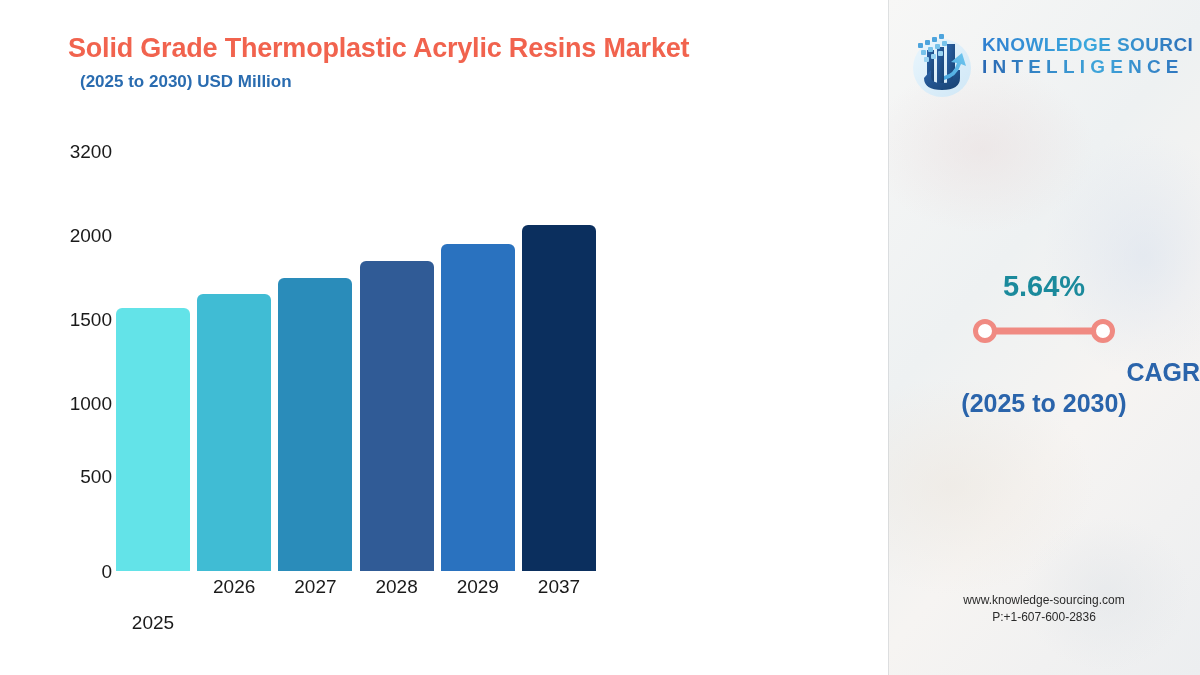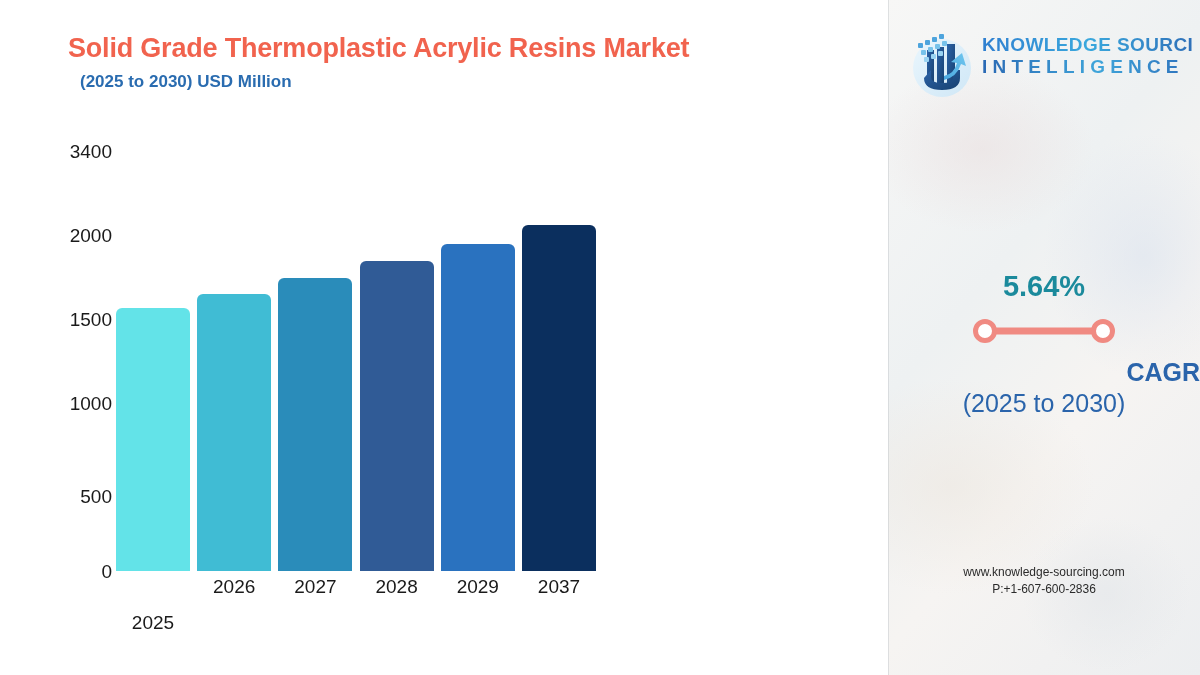--- a/index.html
+++ b/index.html
@@ -166,53 +166,53 @@
   #cagr-label {
     margin-top: 13px;
     font-size: 25px;
     font-weight: bold;
     color: #2a64ab;
     line-height: 1.25;
     text-align: right;
   }
   #cagr-period {
     font-size: 25px;
-    font-weight: normal;
+    font-weight: bold;
     color: #2a64ab;
     line-height: 1.25;
   }
 
   #contact {
     position: absolute;
-    left: 0; top: 564px;
+    left: 0; top: 592px;
     width: 312px;
     text-align: center;
     font-size: 12px;
     color: #2b2b2b;
     line-height: 1.45;
   }
 </style>
 </head>
 <body>
 
 <div id="infographic">
 
   <div id="chart-panel">
 
     <div id="chart-title">Solid Grade Thermoplastic Acrylic Resins Market</div>
     <div id="chart-subtitle">(2025 to 2030) USD Million</div>
 
     <div id="plot-area">
 
       <div class="y-tick-wrap">
-        <div class="y-tick" style="top:151px">3400</div>
+        <div class="y-tick" style="top:151px">3200</div>
         <div class="y-tick" style="top:235px">2000</div>
         <div class="y-tick" style="top:319px">1500</div>
         <div class="y-tick" style="top:403px">1000</div>
-        <div class="y-tick" style="top:496px">500</div>
+        <div class="y-tick" style="top:476px">500</div>
         <div class="y-tick" style="top:571px">0</div>
       </div>
 
       <div class="bar" style="left: 116px; top: 308.309px; height: 262.691px; bottom: auto; width: 74px; background: linear-gradient(160deg, rgb(99, 227, 232) 0%, rgb(99, 227, 232) 100%);"></div>
       <div class="bar" style="left: 197.2px; top: 293.78px; height: 277.22px; bottom: auto; width: 74px; background: linear-gradient(160deg, rgb(64, 188, 212) 0%, rgb(64, 188, 212) 100%);"></div>
       <div class="bar" style="left: 278.4px; top: 278.082px; height: 292.918px; bottom: auto; width: 74px; background: linear-gradient(160deg, rgb(42, 140, 186) 0%, rgb(42, 140, 186) 100%);"></div>
       <div class="bar" style="left: 359.6px; top: 260.881px; height: 310.119px; bottom: auto; width: 74px; background: linear-gradient(160deg, rgb(48, 91, 150) 0%, rgb(48, 91, 150) 100%);"></div>
       <div class="bar" style="left: 440.8px; top: 243.68px; height: 327.32px; bottom: auto; width: 74px; background: linear-gradient(160deg, rgb(42, 114, 191) 0%, rgb(42, 114, 191) 100%);"></div>
       <div class="bar" style="left: 522px; top: 224.642px; height: 346.358px; bottom: auto; width: 74px; background: linear-gradient(160deg, rgb(11, 47, 94) 0%, rgb(11, 47, 94) 100%);"></div>
 

